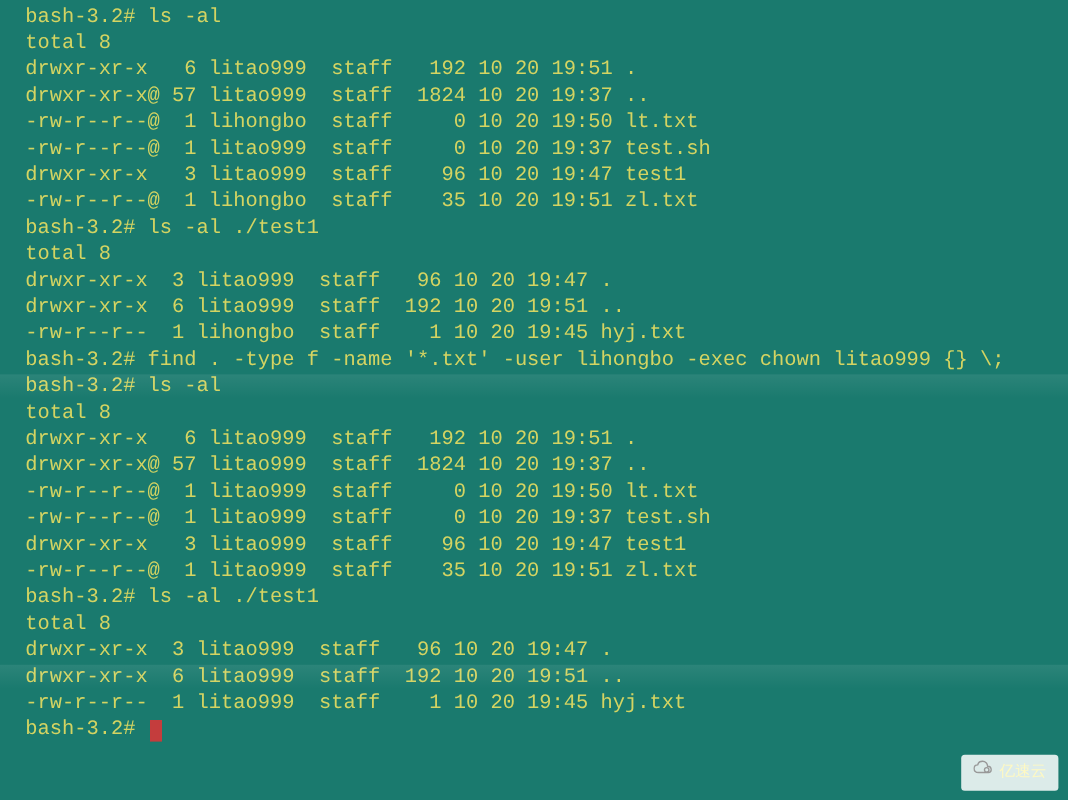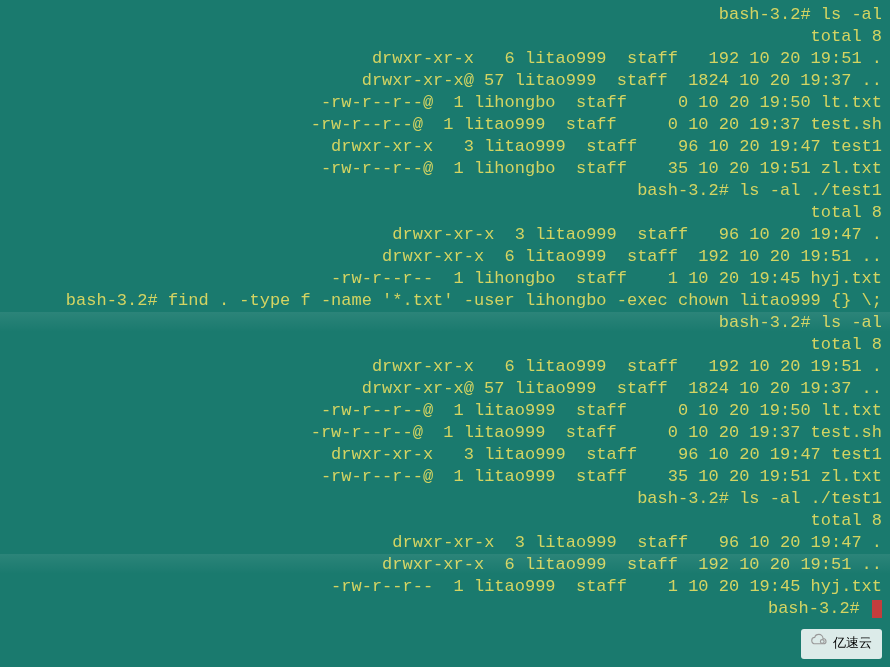--- a/index.html
+++ b/index.html
@@ -12,44 +12,43 @@
       height: 667px;
       background: #1a7a6e;
       font-family: 'Menlo', 'Monaco', 'Courier New', monospace;
       font-size: 17px;
       line-height: 22px;
       color: #d4d462;
       position: relative;
       overflow: hidden;
     }
     .terminal {
-      padding: 4px 8px;
+      padding: 4px 21px;
       white-space: pre;
-      text-align: right;
     }
     .line {
       display: block;
       white-space: pre;
     }
     .cursor {
       display: inline-block;
       width: 10px;
       height: 18px;
       background: #c43d3d;
       vertical-align: text-bottom;
       margin-left: 2px;
     }
     .watermark {
       position: absolute;
       bottom: 8px;
       right: 8px;
       background: rgba(255, 255, 255, 0.85);
       padding: 4px 10px;
       border-radius: 3px;
-      color: #000000;
+      color: #fef9c3;
       font-size: 13px;
       display: flex;
       align-items: center;
       gap: 4px;
     }
     .watermark svg {
       width: 18px;
       height: 14px;
     }
     .gradient-bar {

